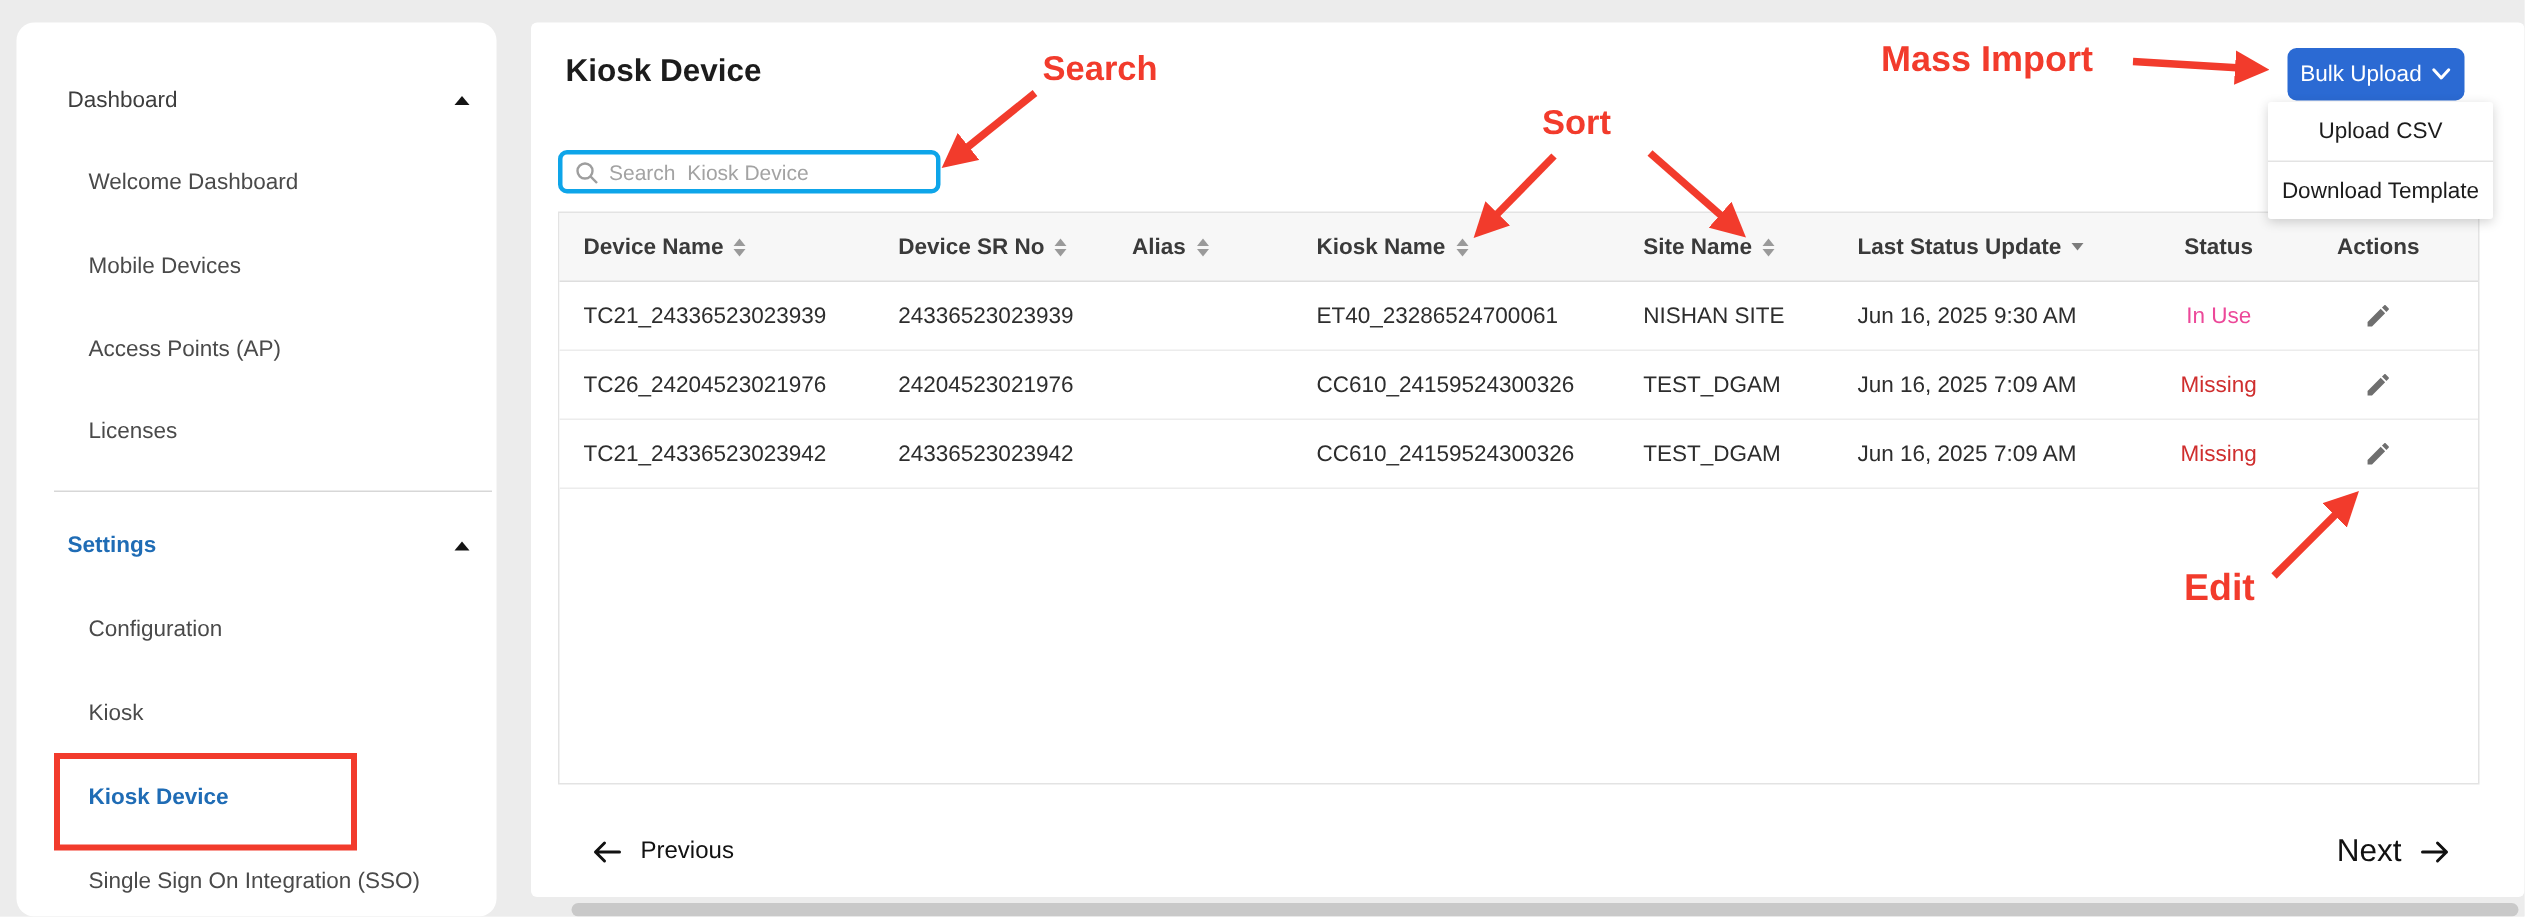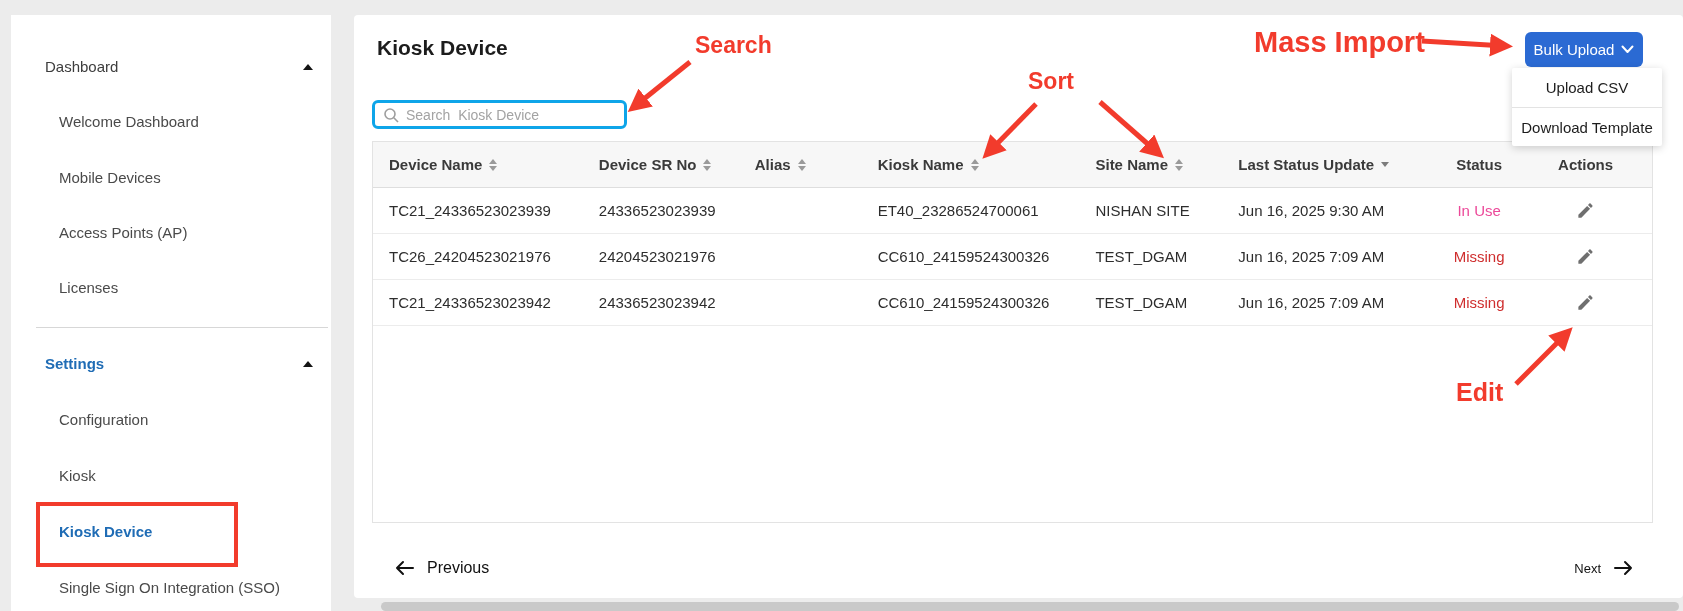--- a/index.html
+++ b/index.html
@@ -1,21 +1,21 @@
 <!DOCTYPE html>
 <html><head>
 <meta charset="utf-8">
 <style>
   * { margin:0; padding:0; box-sizing:border-box; }
   html,body { width:1683px; height:611px; }
   body { font-family:"Liberation Sans", sans-serif; background:#ececec; overflow:hidden; }
   .page { position:relative; width:1683px; height:611px; background:#ececec; }
 
   
-  .sidebar { position:absolute; left:11px; top:15px; width:320px; height:596px; background:#fff; border-radius:0; }
+  .sidebar { position:absolute; left:11px; top:15px; width:320px; height:596px; background:#fff; border-radius:12px; }
   .nav-group, .nav-item { position:absolute; left:0; width:100%; height:26px; line-height:26px; font-size:15px; cursor:pointer; }
   .nav-group { color:#3d3d3d; padding-left:34px; }
   .nav-item  { color:#4a4a4a; padding-left:48px; }
   .nav-group.active, .nav-item.active { color:#1f6cb5; font-weight:bold; }
   .caret-up { position:absolute; right:18px; top:10px; width:0; height:0;
     border-left:5px solid transparent; border-right:5px solid transparent; border-bottom:6px solid #141414; }
   .side-divider { position:absolute; left:25px; top:312px; width:292px; height:0; border-top:1px solid #d7d7d7; }
   .red-box { position:absolute; left:25px; top:487px; width:202px; height:65px; border:4px solid #f23b2c; z-index:5; }
 
   
@@ -42,41 +42,41 @@
   .sort { display:inline-flex; flex-direction:column; margin-left:7px; gap:2px; }
   .tri-up   { width:0;height:0;border-left:4px solid transparent;border-right:4px solid transparent;border-bottom:5px solid #9a9a9a; }
   .tri-down { width:0;height:0;border-left:4px solid transparent;border-right:4px solid transparent;border-top:5px solid #9a9a9a; }
   .sort.single .tri-down { border-top-color:#7c7c7c; }
   .edit-btn { width:24px; height:24px; display:flex; align-items:center; justify-content:center; cursor:pointer; }
 
   
   .pager-prev { position:absolute; left:40px; top:538px; height:30px; display:flex; align-items:center; gap:12px;
     font-size:16px; color:#111; cursor:pointer; }
   .pager-next { position:absolute; right:49px; top:538px; height:30px; display:flex; align-items:center; gap:12px;
-    font-size:13px; color:#111; cursor:pointer; }
+    font-size:21px; color:#111; cursor:pointer; }
 
   
   .bulk-btn { position:absolute; left:1171px; top:17px; width:118px; height:35px; background:#2b6ad3; color:#fff;
     border:none; border-radius:6px; font-size:15px; font-family:"Liberation Sans", sans-serif;
     display:flex; align-items:center; justify-content:center; gap:7px; cursor:pointer; }
   .dropdown { position:absolute; left:1512px; top:68px; width:150px; background:#fff; z-index:20;
     box-shadow:0 2px 8px rgba(0,0,0,0.18); border-radius:2px; }
   .dropdown .item { height:39px; display:flex; align-items:center; justify-content:center;
     font-size:15px; color:#1c1c1c; cursor:pointer; }
   .dropdown .item + .item { border-top:1px solid #e3e3e3; }
 
   
   .hscroll { position:absolute; left:381px; top:602px; width:1298px; height:9px; border-radius:5px; background:#c9c9c9; cursor:pointer; }
 
   
   .anno-layer { position:absolute; left:0; top:0; width:1439px; height:611px; pointer-events:none; z-index:30; }
   .anno-text { position:absolute; color:#f23b2c; font-weight:bold; }
   .anno-search { left:695px; top:32px;  font-size:23px; }
   .anno-sort   { left:1028px; top:68px; font-size:23px; }
-  .anno-mass   { left:1254px; top:26px; font-size:29px; }
+  .anno-mass   { left:1254px; top:26px; font-size:24px; }
   .anno-edit   { left:1456px; top:378px; font-size:25px; }
 </style>
 </head>
 <body>
 
 <div class="page">
 
   <aside class="sidebar">
     <div class="nav-group" style="top:39px">
       <span>Dashboard</span>

